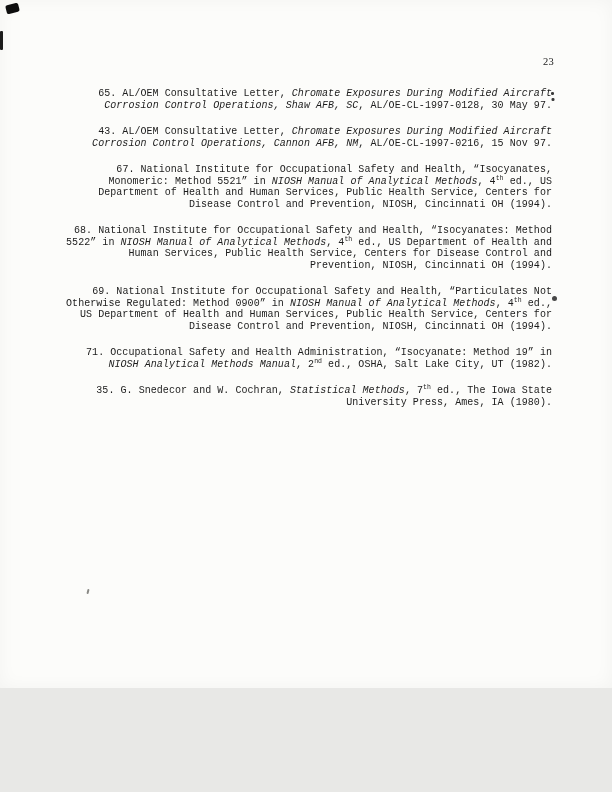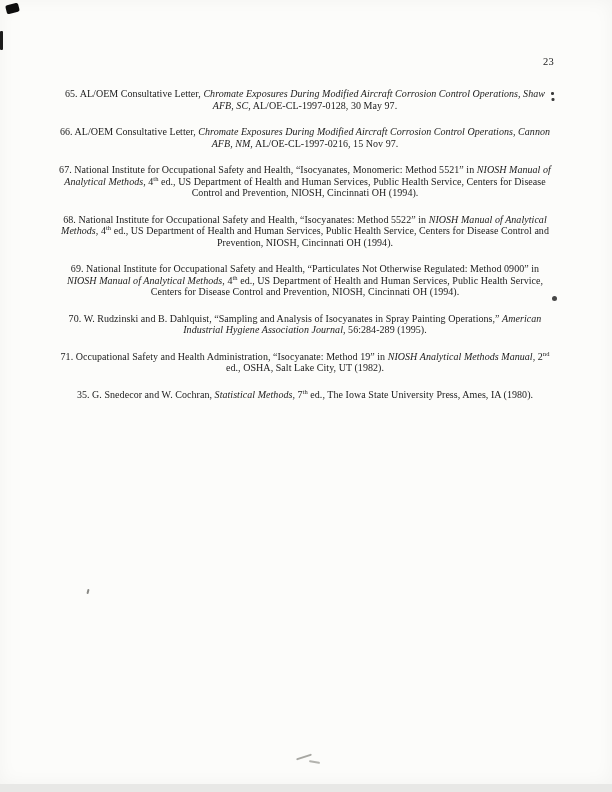--- a/index.html
+++ b/index.html
@@ -3,21 +3,21 @@
 <meta charset="utf-8">
 <style>
   html, body { margin: 0; padding: 0; }
   body {
     width: 612px; height: 792px;
     background: #e8e8e6;
     font-family: "Liberation Serif", "DejaVu Serif", serif;
   }
   .page {
     position: relative;
-    width: 612px; height: 784px;
+    width: 612px; height: 688px;
     background: #fcfcfa;
     color: #1b1b1b;
     overflow: hidden;
     box-shadow: inset 0 0 18px rgba(0,0,0,0.04);
   }
   .page-number {
     position: absolute;
     top: 56px; right: 58px;
     font-size: 10.5px;
     letter-spacing: 0.2px;
@@ -25,21 +25,22 @@
   .content {
     position: absolute;
     top: 88px; left: 58px;
     width: 494px;
   }
   p.reference {
     margin: 0 0 15px 0;
     font-size: 10px;
     line-height: 11.5px;
     letter-spacing: 0.05px;
-    text-align: center;
+    text-align: right;
+    font-family: Liberation Mono, monospace;
   }
   p.reference em { font-style: italic; }
   p.reference sup {
     font-size: 6.5px;
     line-height: 0;
     vertical-align: super;
   }
   
   .artifact { position: absolute; pointer-events: none; }
   .a-corner-blob {
@@ -86,22 +87,21 @@
   <div class="artifact a-colon-right"></div>
   <div class="artifact a-right-dash"></div>
   <div class="artifact a-apostrophe"></div>
   <div class="artifact a-squiggle-1"></div>
   <div class="artifact a-squiggle-2"></div>
 
   <div class="page-number">23</div>
 
   <div class="content">
       <p class="reference"><span>65. AL/OEM Consultative Letter, </span><em>Chromate Exposures During Modified Aircraft Corrosion Control Operations, Shaw AFB, SC</em><span>, AL/OE-CL-1997-0128, 30 May 97.</span></p>
-      <p class="reference"><span>66. AL/OEM Consultative Letter, </span><em>Chromate Exposures During Modified Aircraft Corrosion Control Operations, Cannon AFB, NM</em><span>, AL/OE-CL-1997-0216, 15 Nov 97.</span></p>
+      <p class="reference"><span>43. AL/OEM Consultative Letter, </span><em>Chromate Exposures During Modified Aircraft Corrosion Control Operations, Cannon AFB, NM</em><span>, AL/OE-CL-1997-0216, 15 Nov 97.</span></p>
       <p class="reference"><span>67. National Institute for Occupational Safety and Health, “Isocyanates, Monomeric: Method 5521” in </span><em>NIOSH Manual of Analytical Methods</em><span>, 4</span><sup>th</sup><span> ed., US Department of Health and Human Services, Public Health Service, Centers for Disease Control and Prevention, NIOSH, Cincinnati OH (1994).</span></p>
       <p class="reference"><span>68. National Institute for Occupational Safety and Health, “Isocyanates: Method 5522” in </span><em>NIOSH Manual of Analytical Methods</em><span>, 4</span><sup>th</sup><span> ed., US Department of Health and Human Services, Public Health Service, Centers for Disease Control and Prevention, NIOSH, Cincinnati OH (1994).</span></p>
       <p class="reference"><span>69. National Institute for Occupational Safety and Health, “Particulates Not Otherwise Regulated: Method 0900” in </span><em>NIOSH Manual of Analytical Methods</em><span>, 4</span><sup>th</sup><span> ed., US Department of Health and Human Services, Public Health Service, Centers for Disease Control and Prevention, NIOSH, Cincinnati OH (1994).</span></p>
-      <p class="reference"><span>70. W. Rudzinski and B. Dahlquist, “Sampling and Analysis of Isocyanates in Spray Painting Operations,” </span><em>American Industrial Hygiene Association Journal</em><span>, 56:284-289 (1995).</span></p>
       <p class="reference"><span>71. Occupational Safety and Health Administration, “Isocyanate: Method 19” in </span><em>NIOSH Analytical Methods Manual</em><span>, 2</span><sup>nd</sup><span> ed., OSHA, Salt Lake City, UT (1982).</span></p>
       <p class="reference"><span>35. G. Snedecor and W. Cochran, </span><em>Statistical Methods</em><span>, 7</span><sup>th</sup><span> ed., The Iowa State University Press, Ames, IA (1980).</span></p>
     </div>
 
 </div>
 
 </body></html>

